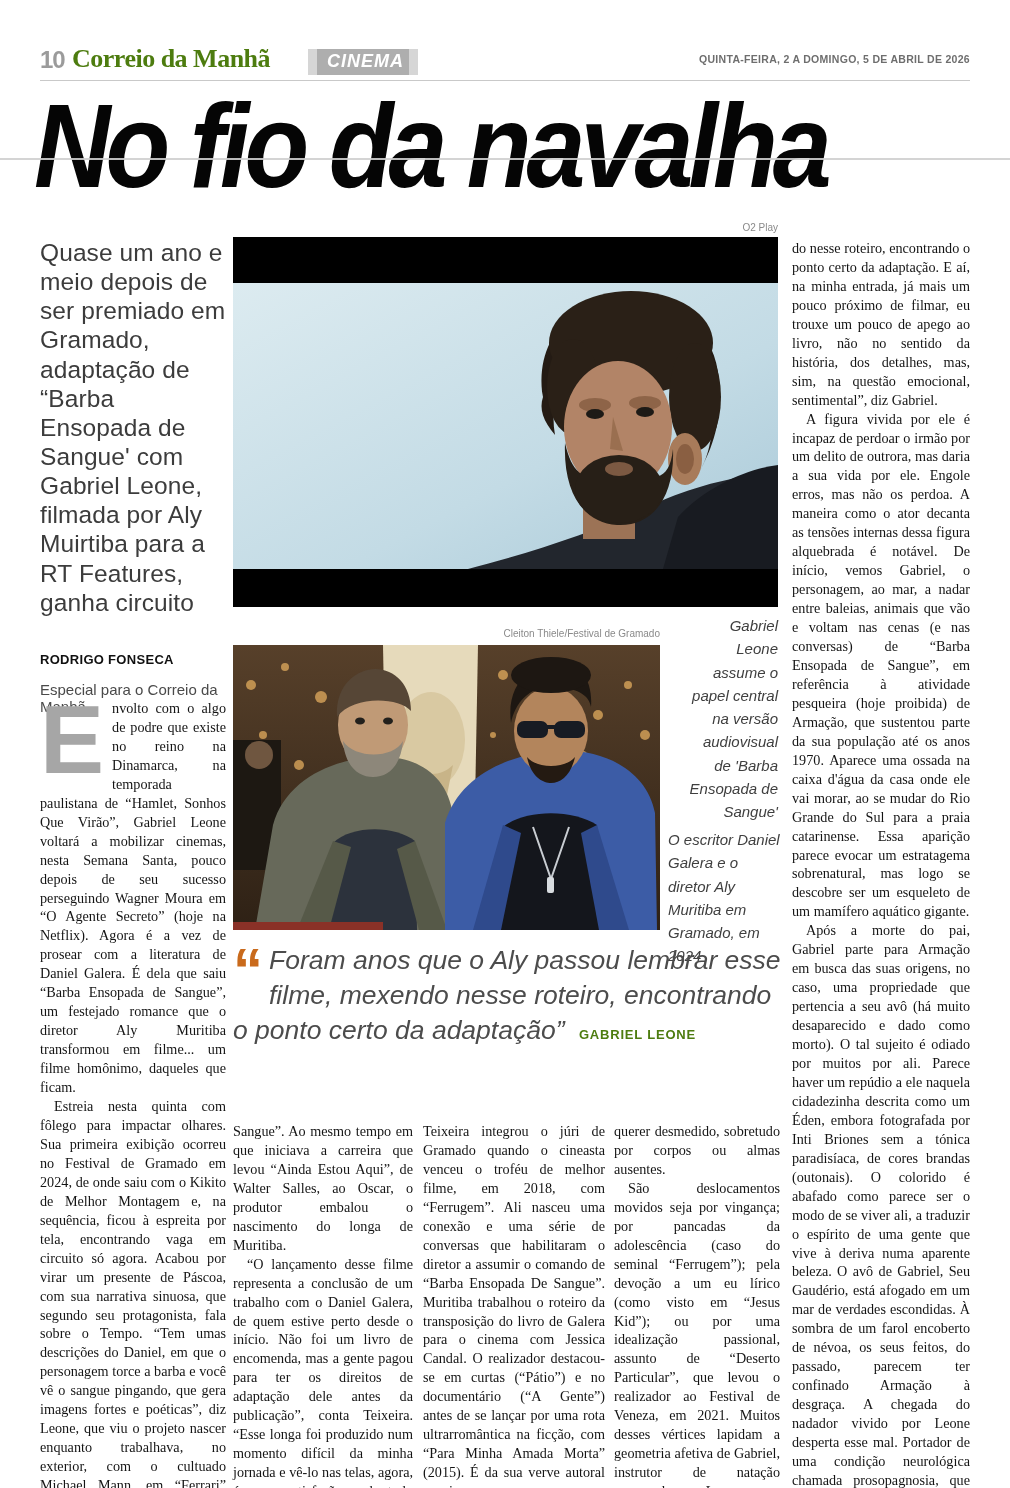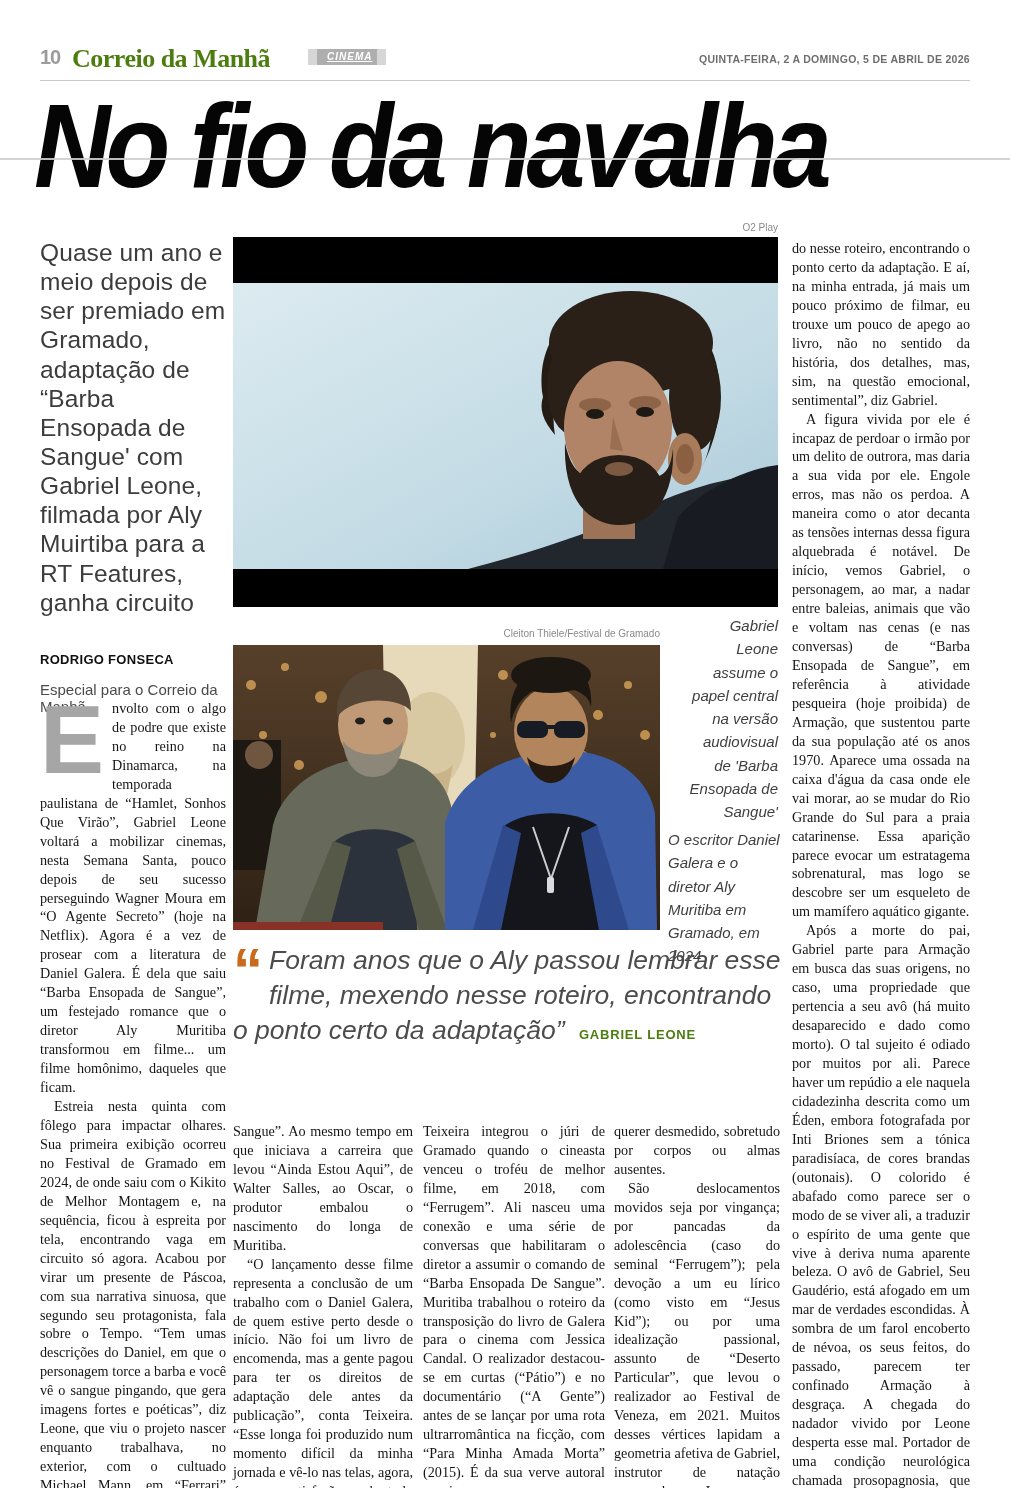--- a/index.html
+++ b/index.html
@@ -5,27 +5,27 @@
   * { margin:0; padding:0; box-sizing:border-box; }
   html,body { background:#ffffff; }
   .page {
     position:relative; width:1010px; height:1488px; margin:0 auto;
     background:#ffffff; overflow:hidden;
     font-family:"Liberation Serif", serif; color:#1a1a1a;
   }
   
   .header-row { position:absolute; left:40px; right:40px; top:44px; height:30px; }
   .page-number { position:absolute; left:0; top:2px; font-family:"Liberation Sans",sans-serif;
-    font-size:20px; font-weight:bold; color:#9b9b9b; letter-spacing:-1px; }
+    font-size:24px; font-weight:bold; color:#9b9b9b; letter-spacing:-1px; }
   .masthead { position:absolute; left:32px; top:0; font-family:"Liberation Serif",serif;
     font-size:26px; font-weight:bold; letter-spacing:-0.5px; color:#4d7c0f; }
   .section-badge { position:absolute; left:268px; top:5px; font-family:"Liberation Sans",sans-serif;
     background:#aeaeae; border-left:9px solid #d6d6d6; border-right:9px solid #d6d6d6;
-    color:#ffffff; font-weight:bold; font-style:italic; font-size:10px; letter-spacing:1px;
-    padding:2px 5px 3px 10px;text-decoration:underline; }
+    color:#ffffff; font-weight:bold; font-style:italic; font-size:18px; letter-spacing:1px;
+    padding:2px 5px 3px 10px; }
   .edition-date { position:absolute; right:0; top:9px; font-family:"Liberation Sans",sans-serif;
     font-size:10.5px; font-weight:bold; color:#6e6e6e; letter-spacing:0.3px; }
   .header-rule { position:absolute; left:40px; right:40px; top:80px; height:1px; background:#c9c9c9; }
   
   .headline-wrap { position:absolute; left:34px; width:942px; top:84px; height:126px; }
   .headline {
     font-family:"Liberation Sans",sans-serif; font-weight:bold; font-style:italic;
     font-size:106px; letter-spacing:-5px; color:#050505; white-space:nowrap;
     transform:scaleY(1.12); transform-origin:top left; line-height:1.05;
   }

